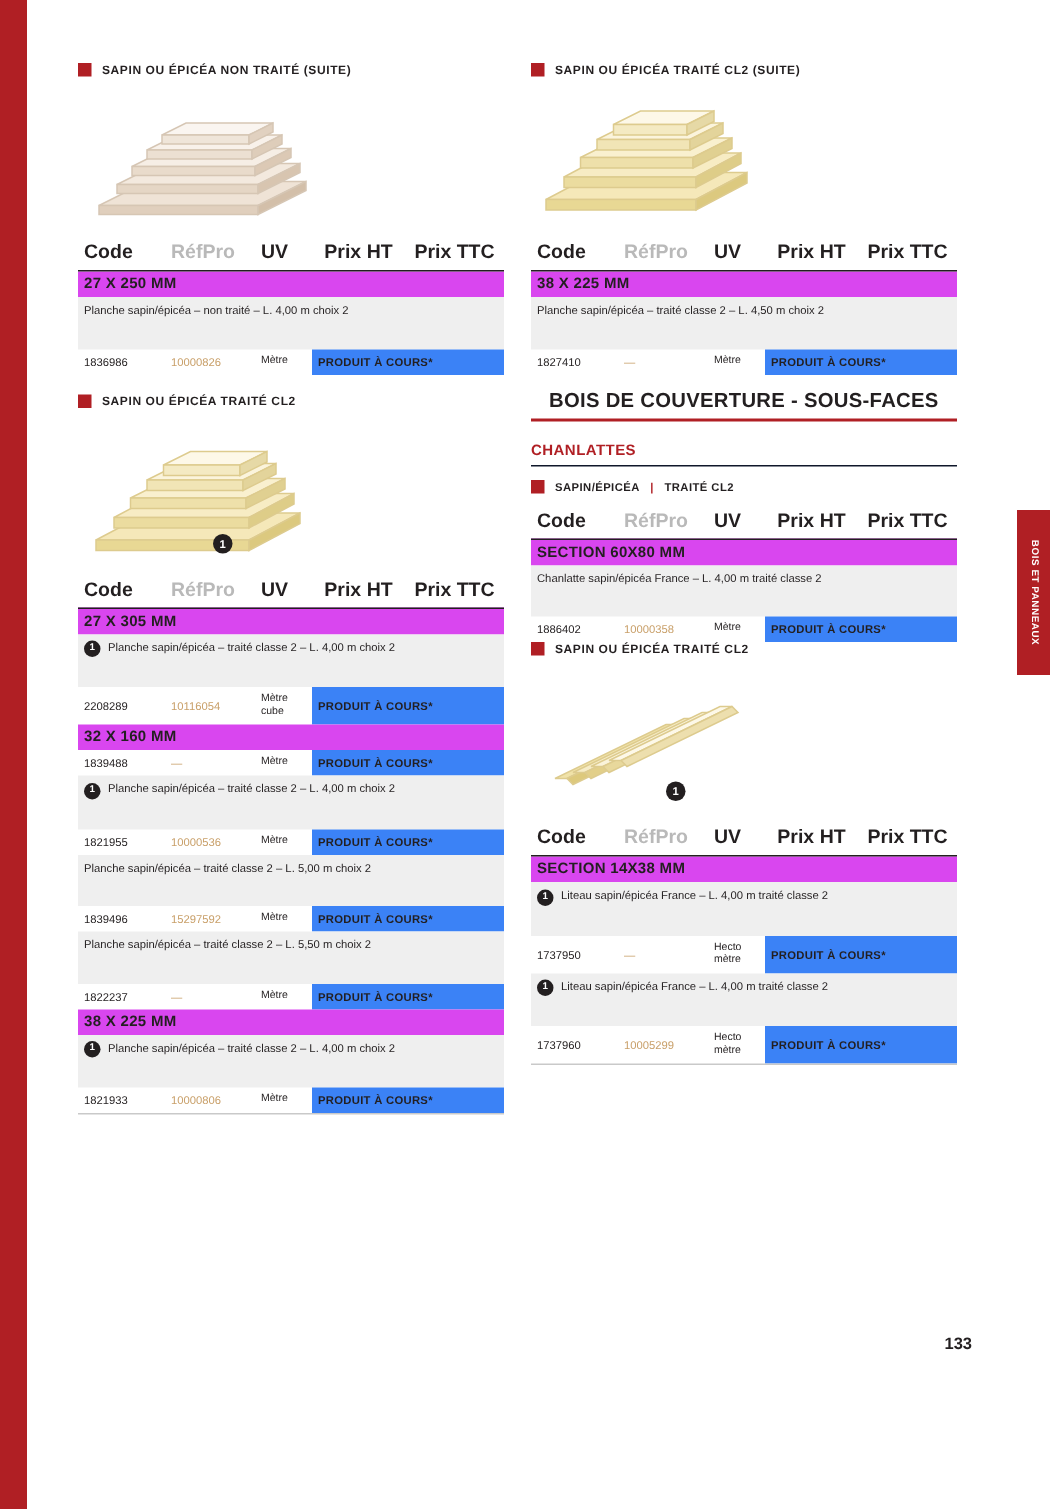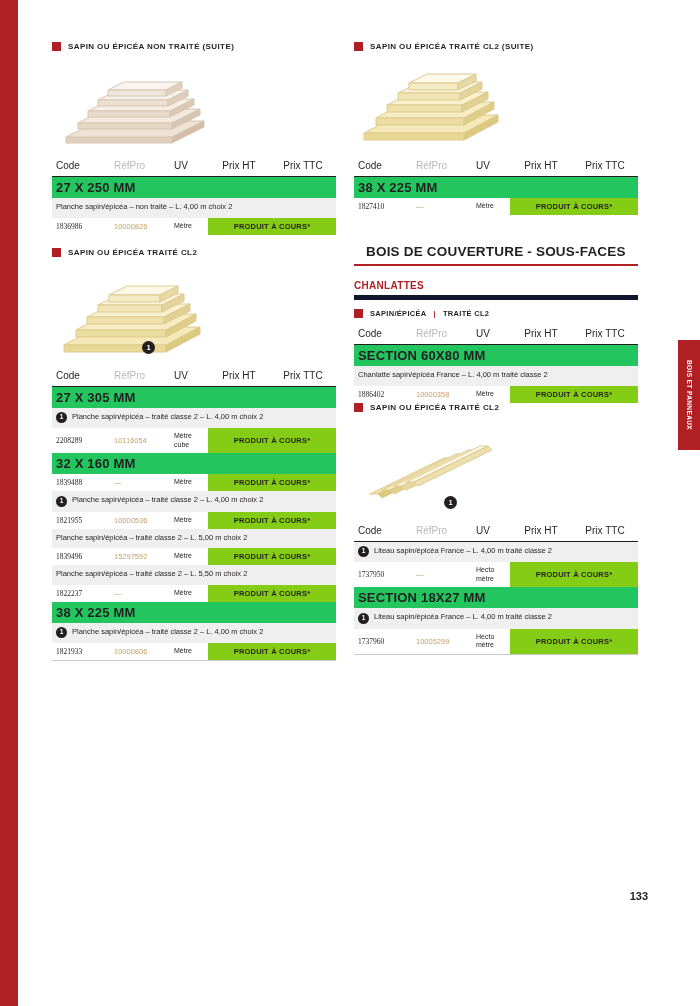--- a/index.html
+++ b/index.html
@@ -52,30 +52,30 @@
   .sq-head .txt {
     font-size:8px; font-weight:bold; letter-spacing:.4px; color:#231f20;
     text-transform:uppercase;
   }
 
   
   .bigtitle {
     display:flex; align-items:flex-end; gap:8px;
     border-bottom:2px solid #b01f24;
     padding-bottom:4px;
-    margin:28px 0 14px 0;
+    margin:8px 0 14px 0;
   }
   .bigtitle .bar { width:4px; background:#b01f24; flex:none; }
   .bigtitle .txt {
     font-size:13.5px; font-weight:bold; color:#231f20; letter-spacing:.2px;
     line-height:17px;
   }
   .subtitle {
     font-size:10px; font-weight:bold; color:#b01f24;
-    border-bottom:5px solid #0f172a;
+    border-bottom:1px solid #0f172a;
     padding-bottom:4px; margin:10px 0 9px 0;
     letter-spacing:.3px;
   }
   .subhead2 {
     display:flex; align-items:center; gap:7px; margin:6px 0 7px 0;
   }
   .subhead2 .txt { font-size:7.5px; font-weight:bold; letter-spacing:.3px; }
   .subhead2 .sep { color:#b01f24; font-weight:bold; }
 
   
@@ -85,48 +85,48 @@
     position:absolute;
     width:13px; height:13px; border-radius:50%;
     background:#231f20; color:#fff;
     font-size:7.5px; font-weight:bold;
     display:flex; align-items:center; justify-content:center;
   }
 
   
   table { border-collapse:collapse; width:100%; }
   .thead td {
-    font-size:10px; font-weight:normal; padding:3px 4px 5px 4px;
+    font-size:13px; font-weight:bold; padding:3px 4px 5px 4px;
     border-bottom:1px solid #231f20;
     color:#231f20;
   }
   .thead td.refpro { color:#b9b9b9; }
   td { font-size:7.5px; vertical-align:middle; }
   .catrow td {
-    background:#22c55e;
-    font-size:13px; font-weight:bold;
+    background:#d946ef;
+    font-size:10px; font-weight:bold;
     padding:3px 4px; letter-spacing:.2px;
   }
   .desc td {
-    padding:4px 4px 5px 4px; font-size:7.5px; line-height:10.5px;
+    padding:4px 4px 20px 4px; font-size:7.5px; line-height:10.5px;
   }
   .desc.grey td { background:#efefef; }
   .desc .dwrap { display:flex; gap:5px; align-items:flex-start; }
   .desc .bnum {
     width:11px;height:11px;border-radius:50%;background:#231f20;color:#fff;
     font-size:6.5px;font-weight:bold;display:flex;align-items:center;justify-content:center;
     flex:none; margin-top:.5px;
   }
   .datarow td { padding:4px 4px; font-size:7.5px; }
-  .datarow .code { font-weight:normal;font-family:Liberation Serif, serif; }
+  .datarow .code { font-weight:normal; }
   .datarow .refpro { color:#c9a06a; }
   .datarow .uv { font-size:7px; line-height:8.5px; }
   .pac {
-    background:#84cc16; color:#231f20;
-    font-size:7px; font-weight:bold; text-align:center;
+    background:#3b82f6; color:#231f20;
+    font-size:7px; font-weight:bold; 
     letter-spacing:.2px;
     padding:6px 2px;
   }
   .rule-bottom td { border-bottom:1px solid #c9c9c9; height:0; padding:0; }
 
   .pagenum {
     position:absolute; right:30px; bottom:26px;
     font-size:11px; font-weight:bold; color:#231f20;
   }
 </style>
@@ -377,20 +377,27 @@
         <tbody>
             <tr class="thead">
           <td style="width:58px">Code</td>
           <td class="refpro" style="width:60px">RéfPro</td>
           <td style="width:38px">UV</td>
           <td style="width:62px;text-align:center">Prix HT</td>
           <td style="text-align:center">Prix TTC</td>
         </tr>
         <tr class="catrow">
           <td colspan="5">38 X 225 MM</td>
+        </tr>
+        <tr class="desc grey">
+          <td colspan="5">
+            <div class="dwrap">
+              <span>Planche sapin/épicéa – traité classe 2 – L. 4,50 m choix 2</span>
+            </div>
+          </td>
         </tr>
         <tr class="datarow">
           <td class="code">1827410</td>
           <td class="refpro">—</td>
           <td class="uv">Mètre</td>
           <td class="pac" colspan="2">PRODUIT À COURS*</td>
         </tr>
       </tbody>
         </table>
 
@@ -461,38 +468,38 @@
       <table>
         <tbody>
             <tr class="thead">
           <td style="width:58px">Code</td>
           <td class="refpro" style="width:60px">RéfPro</td>
           <td style="width:38px">UV</td>
           <td style="width:62px;text-align:center">Prix HT</td>
           <td style="text-align:center">Prix TTC</td>
         </tr>
 
+        <tr class="catrow">
+          <td colspan="5">SECTION 14X38 MM</td>
+        </tr>
         <tr class="desc grey">
           <td colspan="5">
             <div class="dwrap">
               <span class="bnum">1</span>
               <span>Liteau sapin/épicéa France – L. 4,00 m traité classe 2</span>
             </div>
           </td>
         </tr>
         <tr class="datarow">
           <td class="code">1737950</td>
           <td class="refpro">—</td>
           <td class="uv">Hecto mètre</td>
           <td class="pac" colspan="2">PRODUIT À COURS*</td>
         </tr>
 
-        <tr class="catrow">
-          <td colspan="5">SECTION 18X27 MM</td>
-        </tr>
         <tr class="desc grey">
           <td colspan="5">
             <div class="dwrap">
               <span class="bnum">1</span>
               <span>Liteau sapin/épicéa France – L. 4,00 m traité classe 2</span>
             </div>
           </td>
         </tr>
         <tr class="datarow">
           <td class="code">1737960</td>

